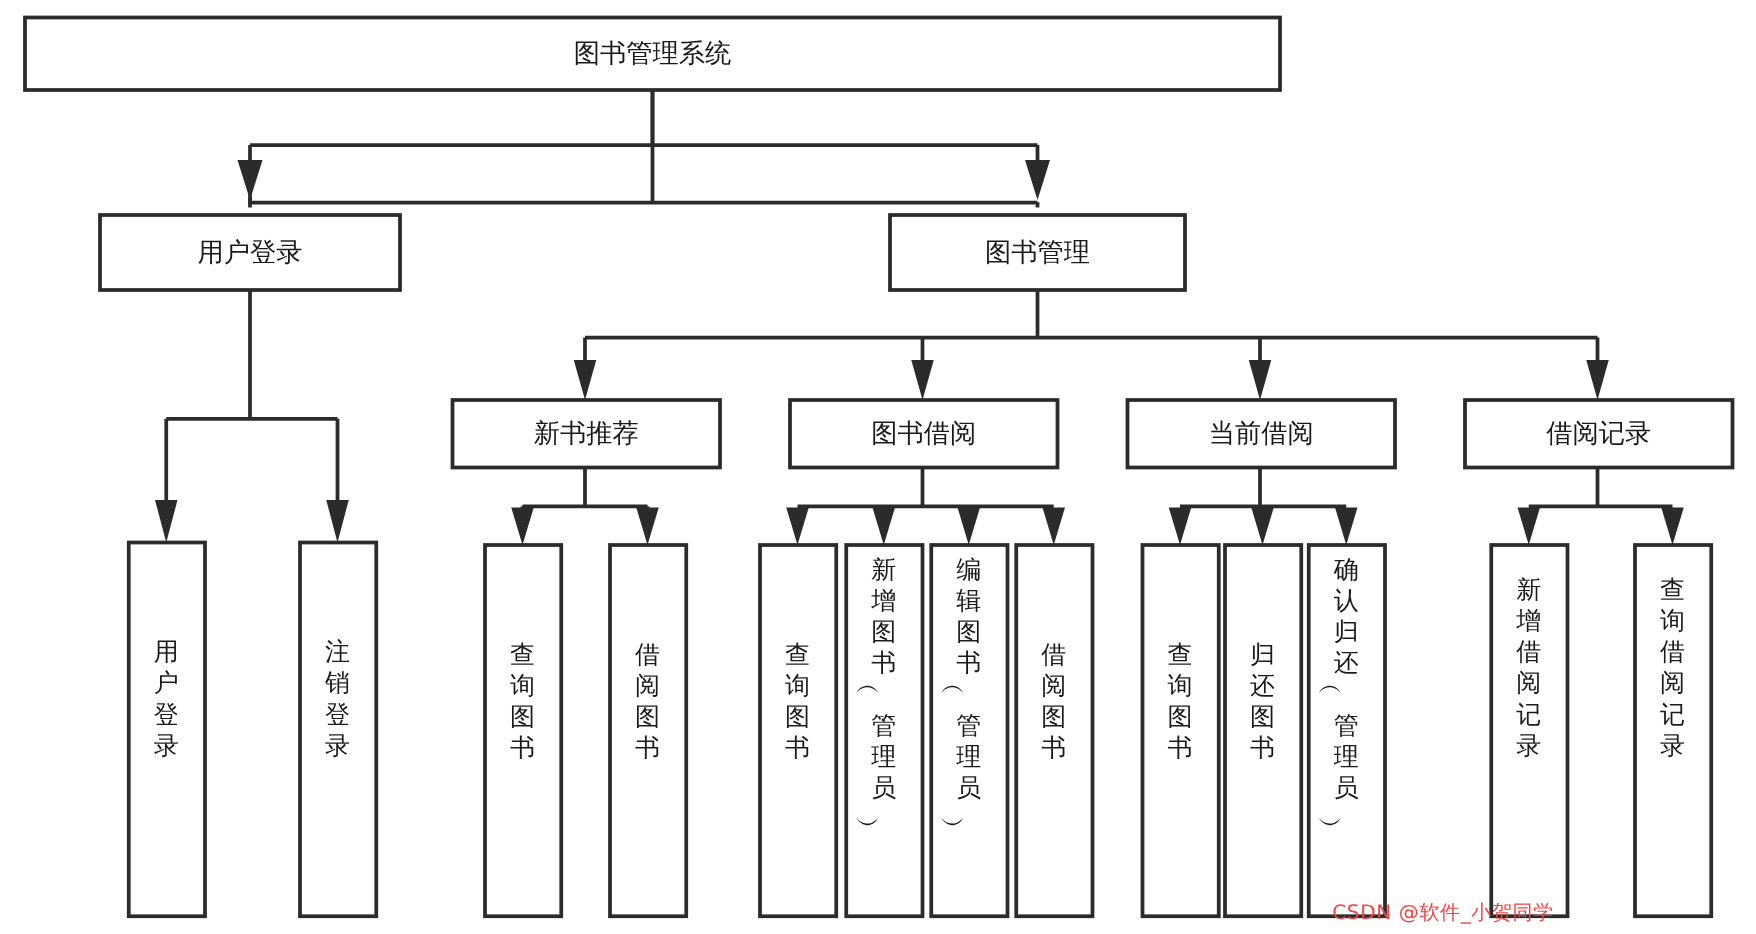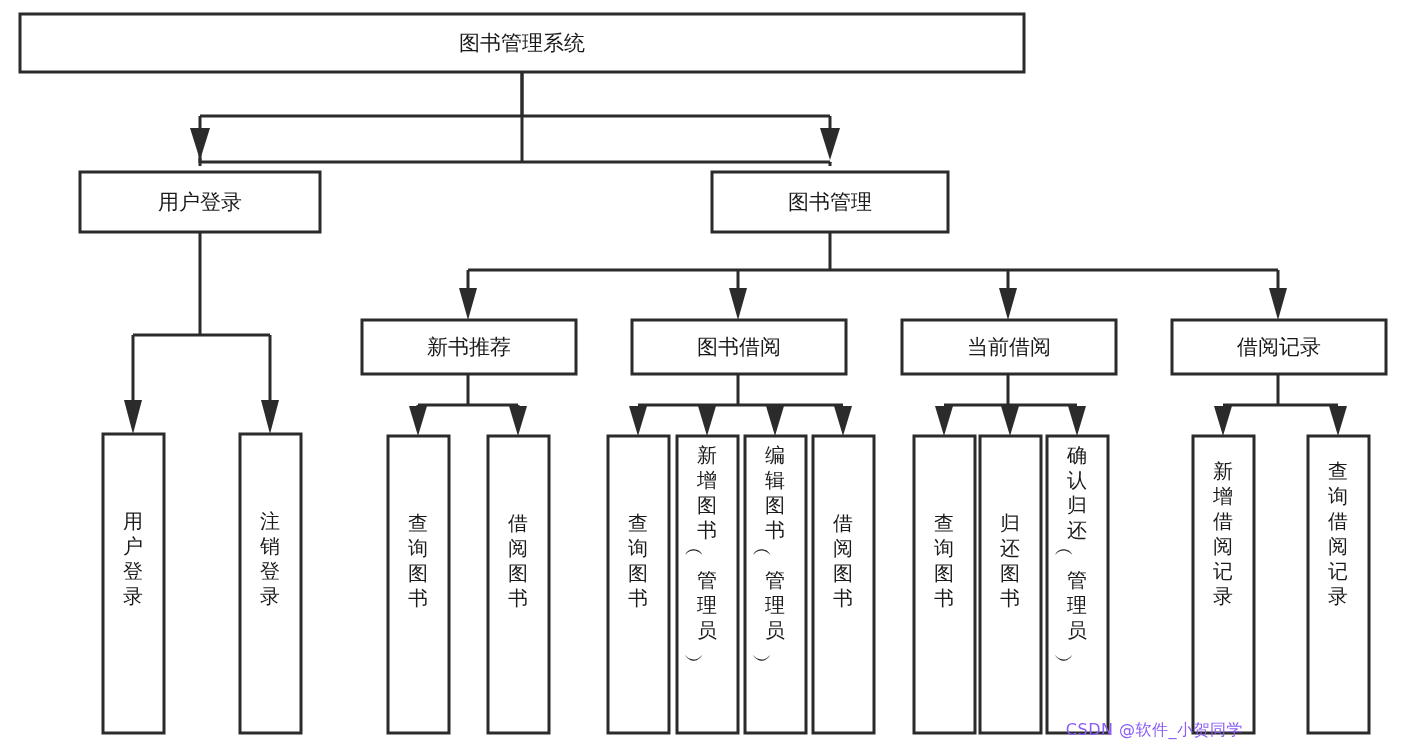--- a/index.html
+++ b/index.html
@@ -47,21 +47,21 @@
   .arrow-head {
     fill: #2b2b2b;
     stroke: none;
   }
   .watermark {
     position: absolute;
     right: 8px;
     bottom: 6px;
     font-family: "DejaVu Sans", "Liberation Sans", sans-serif;
     font-size: 16px;
-    color: #8b5cf6;
+    color: #ef4444;
     white-space: nowrap;
     letter-spacing: 0.5px;
     margin-left: 18px;
   }
 </style>
 </head>
 <body>
 
 <div id="diagram-root">
   <svg width="1405" height="747" viewBox="0 0 1405 747" xmlns="http://www.w3.org/2000/svg">

